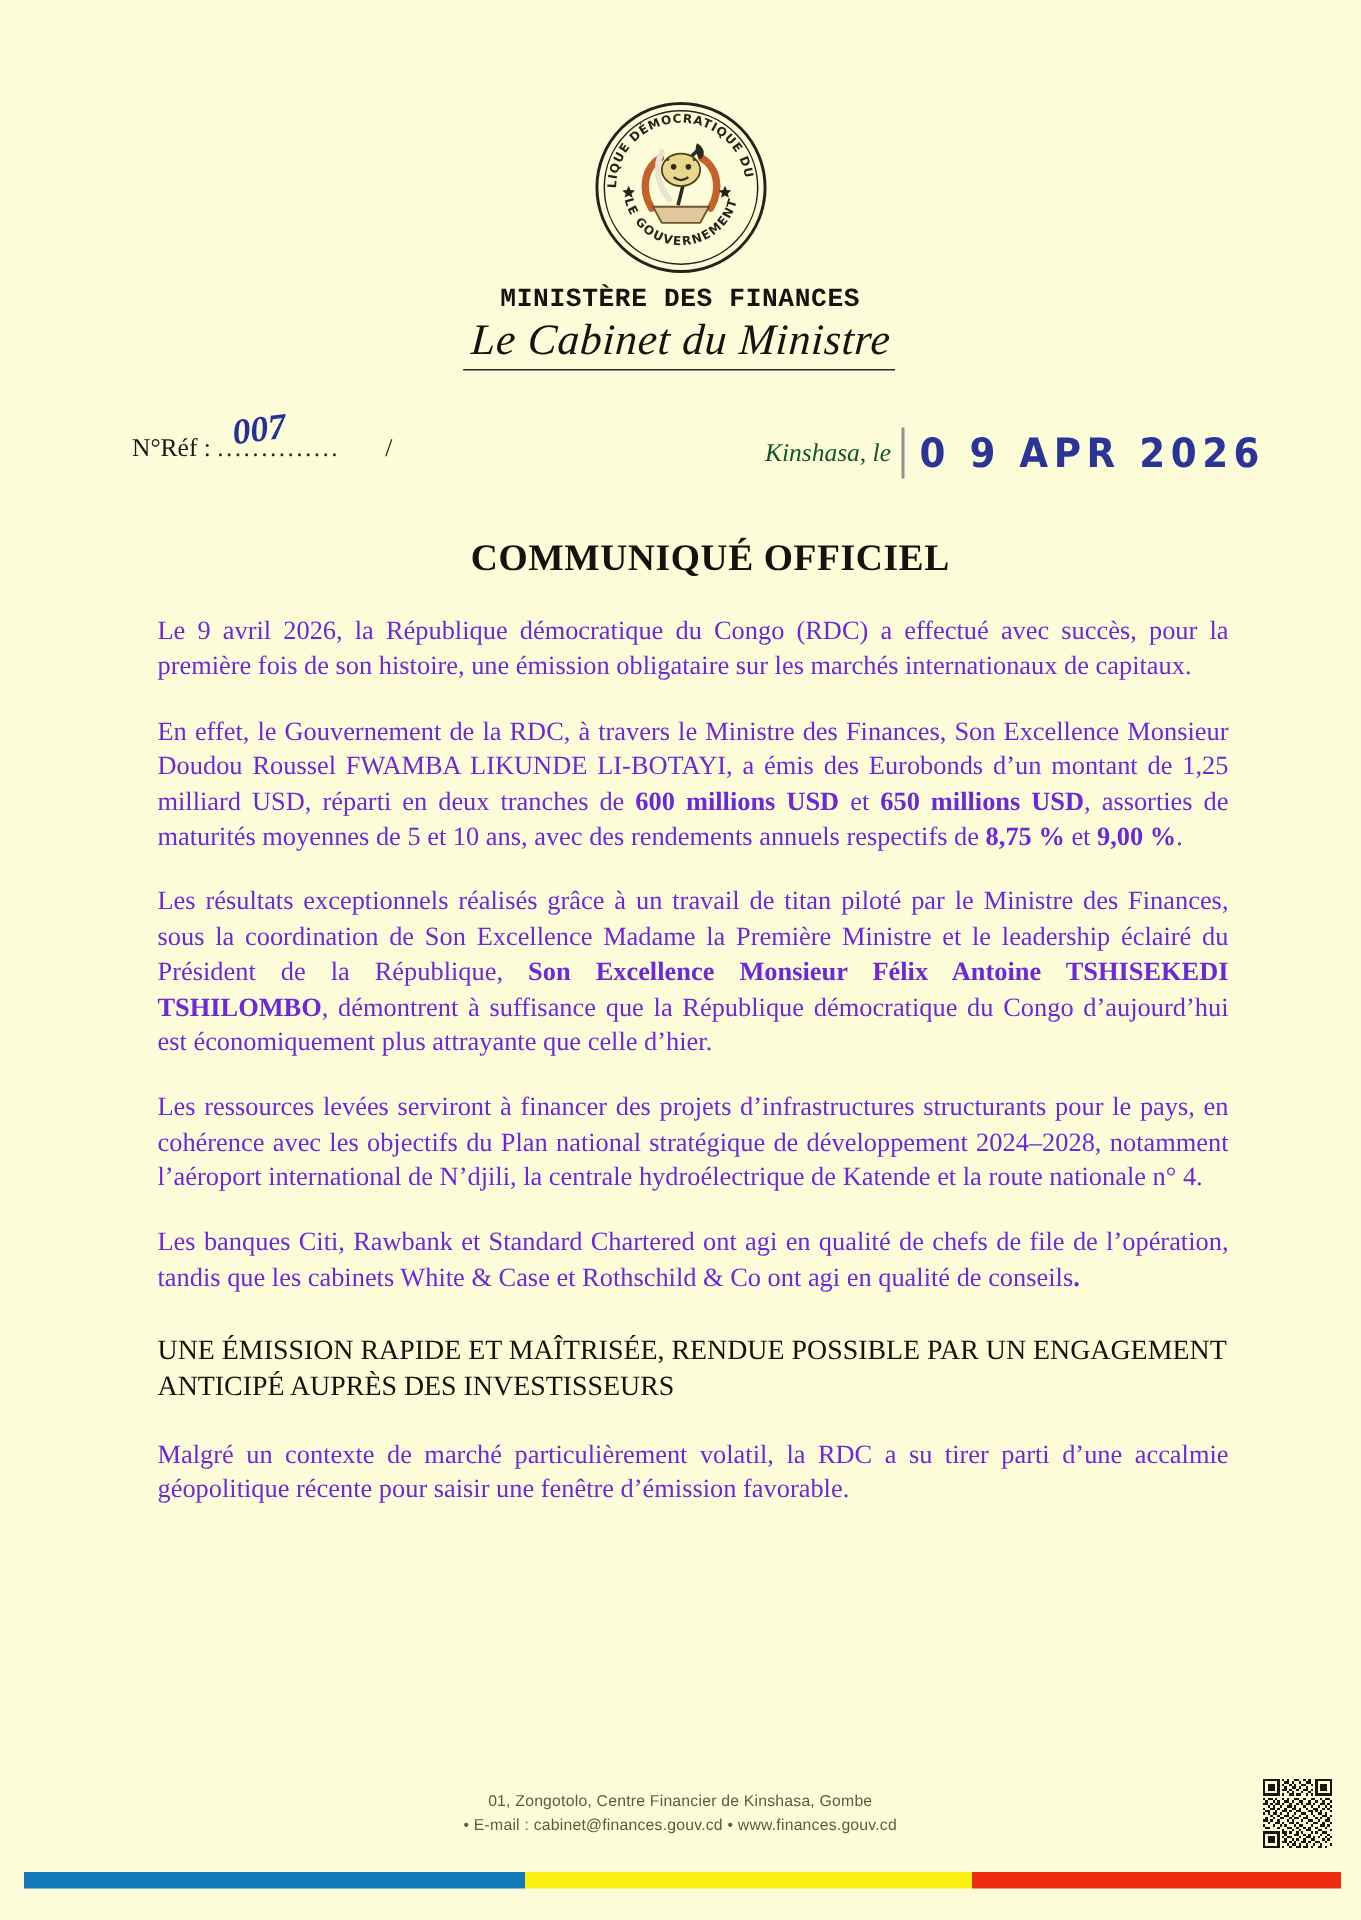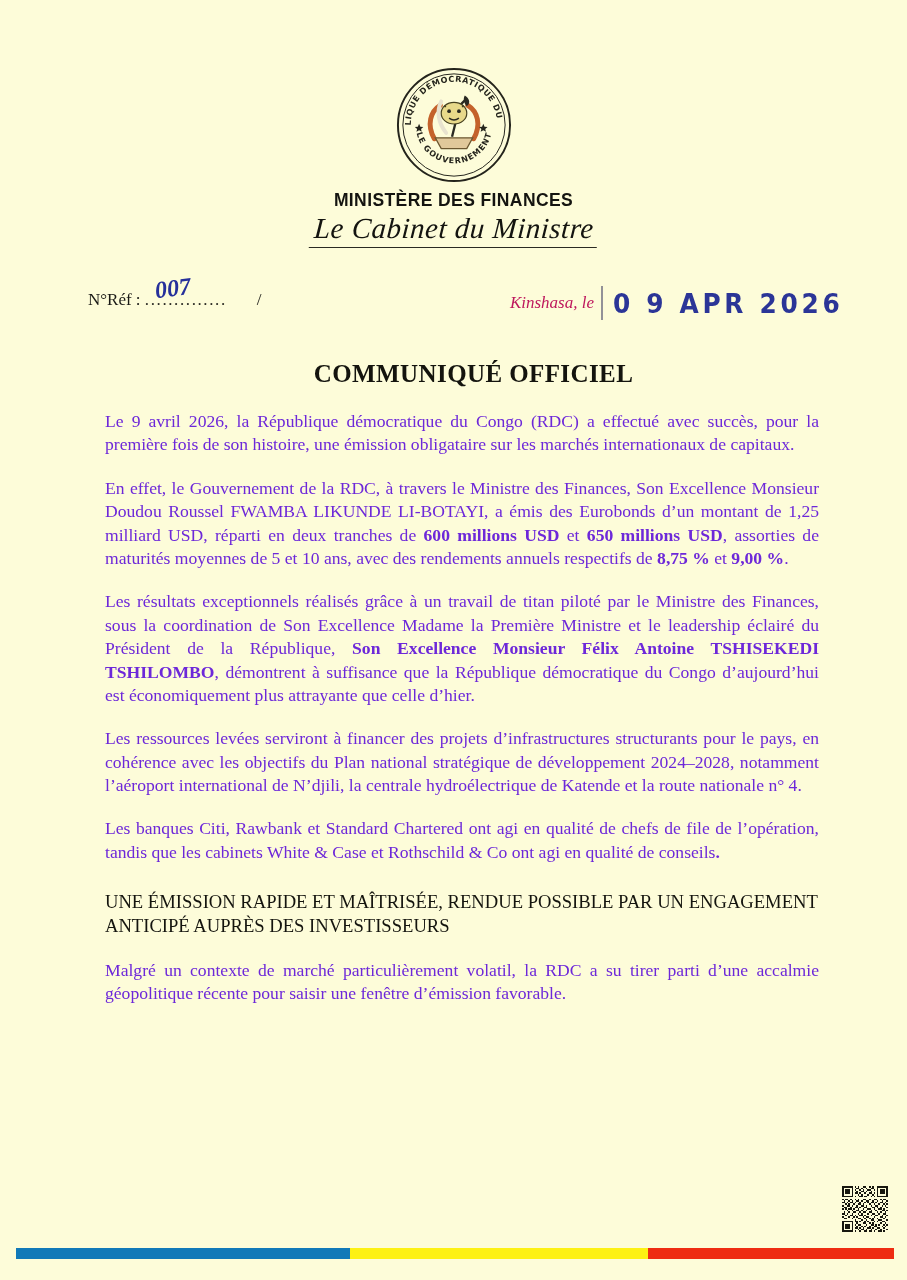--- a/index.html
+++ b/index.html
@@ -35,21 +35,21 @@
   }
 
   .emblem {
     width: 118px;
     height: 118px;
     display: block;
   }
 
   .ministry-line {
     margin-top: 6px;
-    font-family: Liberation Sans, sans-serif;
+    font-family: Liberation Mono, monospace;
     font-weight: bold;
     font-size: 17.5px;
     letter-spacing: 0.4px;
     color: #141410;
     text-align: center;
   }
 
   .cabinet-line {
     margin-top: 1px;
     font-family: "Liberation Serif", serif;
@@ -106,21 +106,21 @@
     right: 44px;
     top: 4px;
     display: flex;
     align-items: center;
     gap: 0px;
     white-space: nowrap;
   }
   .city {
     font-style: italic;
     font-size: 17px;
-    color: #be185d;
+    color: #14532d;
     margin-right: 7px;
   }
   .stamp-bar {
     width: 1.6px;
     height: 34px;
     background: #6d6d80;
     margin-right: 10px;
     opacity: 0.75;
   }
   .date-stamp {
@@ -299,20 +299,24 @@
 
     <p class="para"><span>Les banques Citi, Rawbank et Standard Chartered ont agi en qualité de chefs de file de l’opération, tandis que les cabinets White &amp; Case et Rothschild &amp; Co ont agi en qualité de conseils</span><b>.</b></p>
 
     <div class="section-head">UNE ÉMISSION RAPIDE ET MAÎTRISÉE, RENDUE POSSIBLE PAR UN ENGAGEMENT ANTICIPÉ AUPRÈS DES INVESTISSEURS</div>
 
     <p class="para">Malgré un contexte de marché particulièrement volatil, la RDC a su tirer parti d’une accalmie géopolitique récente pour saisir une fenêtre d’émission favorable.</p>
   </div>
 
   <div class="footer">
 
+    <div class="footer-text">
+      <div>01, Zongotolo, Centre Financier de Kinshasa, Gombe</div>
+      <div>• E-mail : cabinet@finances.gouv.cd • www.finances.gouv.cd</div>
+    </div>
 
     <svg class="qr" viewBox="0 0 29 29" shape-rendering="crispEdges">
       <rect width="29" height="29" fill="#fdfcd9"></rect>
       <g fill="#17170f">
         <rect x="0" y="0" width="7" height="1"></rect>
           <rect x="0" y="6" width="7" height="1"></rect>
         <rect x="0" y="0" width="1" height="7"></rect>
           <rect x="6" y="0" width="1" height="7"></rect>
         <rect x="2" y="2" width="3" height="3"></rect>
         <rect x="22" y="0" width="7" height="1"></rect>

